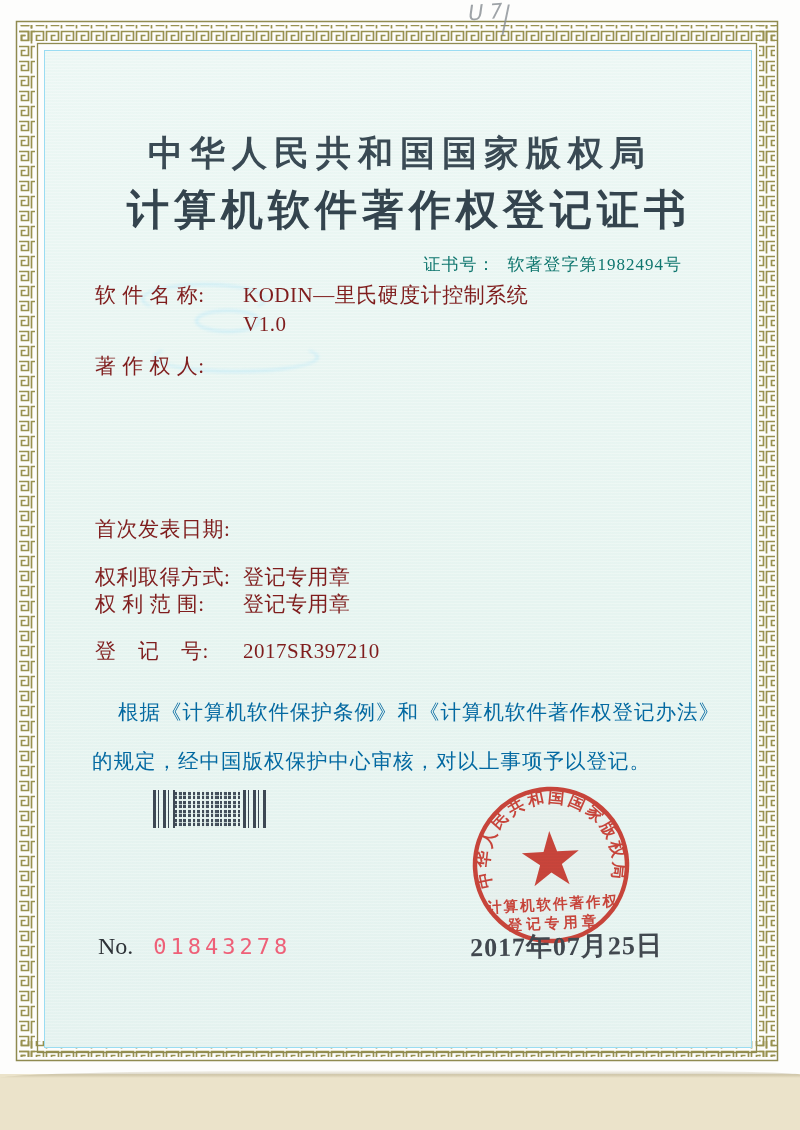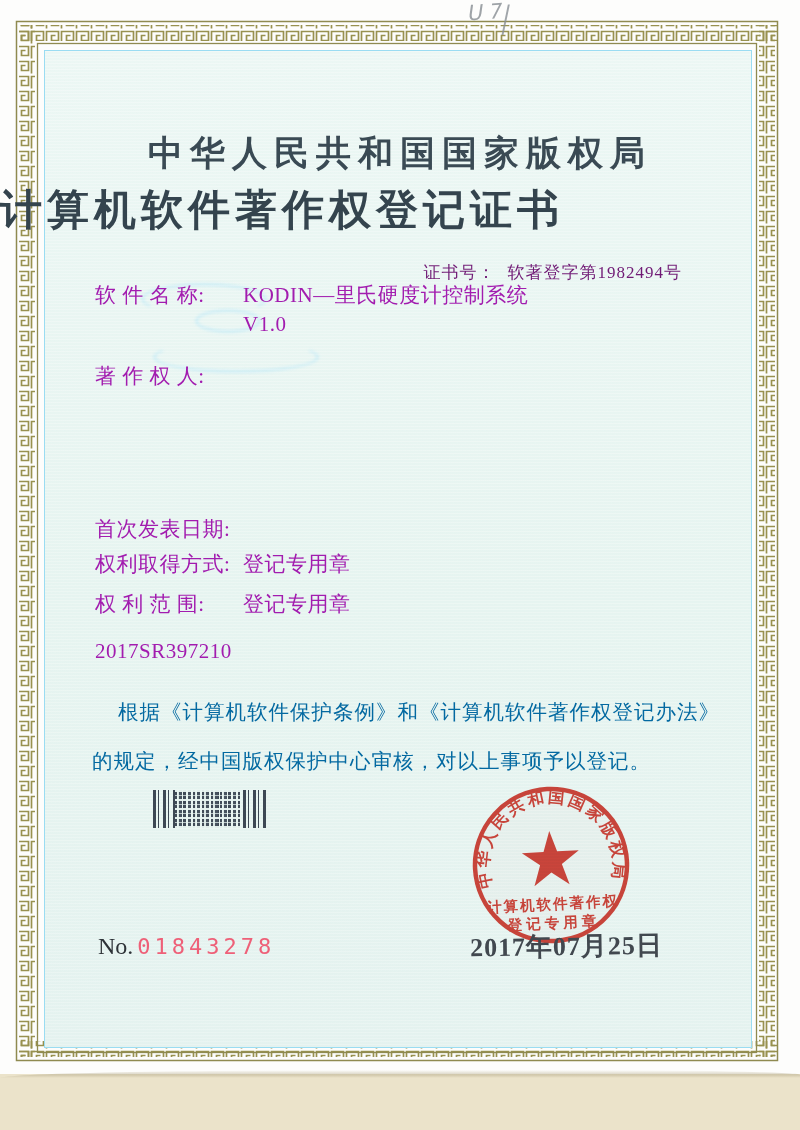--- a/index.html
+++ b/index.html
@@ -22,45 +22,45 @@
      border:1px solid #9adcf2;}
   .cert::after{content:"";position:absolute;inset:0;pointer-events:none;opacity:.35;
      background:repeating-linear-gradient(180deg,rgba(255,255,255,.5) 0 1px,rgba(210,235,232,.25) 1px 3px);}
   .wm{position:absolute;border:3px solid #c4ebf7;border-radius:50%;filter:blur(1.5px);opacity:.8;}
   .wm1{left:96px;top:232px;width:120px;height:26px;border-bottom-color:transparent;}
   .wm2{left:108px;top:290px;width:160px;height:26px;border-top-color:transparent;}
   .wm3{left:150px;top:258px;width:60px;height:18px;}
   
   .authority{position:absolute;left:0;width:800px;top:130px;text-align:center;
      font-size:35px;font-weight:700;letter-spacing:7px;color:#3a4a54;}
-  .title{position:absolute;left:0;width:691px;top:182px;text-align:left;
+  .title{position:absolute;left:0;width:691px;top:182px;text-align:right;
      font-size:42px;font-weight:700;letter-spacing:5px;color:#34444e;}
-  .certno{position:absolute;right:118px;top:261px;font-size:17px;color:#701a75;letter-spacing:1px;}
+  .certno{position:absolute;right:118px;top:253px;font-size:17px;color:#0f766e;letter-spacing:1px;}
   .certno .lbl{margin-right:12px;}
-  .row{position:absolute;left:95px;display:flex;font-size:21px;color:#a21caf;letter-spacing:.5px;}
+  .row{position:absolute;left:95px;display:flex;font-size:21px;color:#7f1d1d;letter-spacing:.5px;}
   .flabel{width:148px;flex:none;}
   .fvalue{line-height:29px;font-family:Liberation Serif, serif;}
   .statement{position:absolute;left:92px;top:688px;width:648px;margin:0;
      font-size:20.5px;line-height:49px;letter-spacing:1px;color:#0369a1;text-indent:26px;}
   
   .barcode{position:absolute;left:153px;top:790px;width:114px;height:38px;
      background:
        repeating-linear-gradient(90deg,#3d4854 0 3px,transparent 3px 5px,#3d4854 5px 6px,transparent 6px 10px);}
   .barcode .noise{position:absolute;left:22px;right:26px;top:0;bottom:0;
      background:
        repeating-linear-gradient(0deg,rgba(233,246,242,.95) 0 2px,transparent 2px 5px,rgba(233,246,242,.7) 5px 6px,transparent 6px 9px),
        repeating-linear-gradient(90deg,#404b57 0 2px,rgba(233,246,242,.9) 2px 4px,#46525e 4px 7px,transparent 7px 9px);}
   
   .seal{position:absolute;left:461px;top:775px;width:180px;height:180px;
      opacity:.93;mix-blend-mode:multiply;transform:rotate(-3deg);}
   .issue-date{position:absolute;left:470px;top:929px;font-size:26px;font-weight:600;
      color:#41484f;letter-spacing:1px;transform:rotate(-.8deg);}
   .serial{position:absolute;left:98px;top:933px;font-size:24px;color:#2e3338;}
   .serial .num{font-family:"DejaVu Sans Mono",monospace;font-size:22px;color:#ee6078;
-     letter-spacing:4px;margin-left:4px;}
+     letter-spacing:4px;margin-left:20px;}
 </style>
 </head>
 <body>
 
 <div class="page">
 
   <svg width="800" height="1130" style="position:absolute;left:0;top:0;">
     <defs>
       <pattern id="greek" width="15" height="15" patternUnits="userSpaceOnUse">
         <path d="M1.5 13.5 V1.5 H13.5 V10.5 H6.5 V5.5 H10.5" fill="none" stroke="#98914f" stroke-width="1.7"></path>
@@ -102,35 +102,36 @@
     <span class="lbl">证书号：</span><span>软著登字第1982494号</span>
   </div>
 
   <div class="row" style="top:281px">
     <span class="flabel">软 件 名 称:</span>
     <span class="fvalue">
       <span style="display:block">KODIN—里氏硬度计控制系统</span>
       <span style="display:block">V1.0</span>
     </span>
   </div>
-  <div class="row" style="top:362px">
+  <div class="row" style="top:352px">
     <span class="flabel">著 作 权 人:</span>
   </div>
   <div class="row" style="top:515px">
     <span class="flabel">首次发表日期:</span>
   </div>
-  <div class="row" style="top:550px">
+  <div class="row" style="top:563px">
     <span class="flabel">权利取得方式:</span>
     <span class="fvalue">登记专用章</span>
   </div>
   <div class="row" style="top:590px">
     <span class="flabel">权 利 范 围:</span>
     <span class="fvalue">登记专用章</span>
   </div>
   <div class="row" style="top:637px">
+    <span class="flabel">登　记　号:</span>
     <span class="fvalue">2017SR397210</span>
   </div>
 
   <p class="statement">根据《计算机软件保护条例》和《计算机软件著作权登记办法》的规定，经中国版权保护中心审核，对以上事项予以登记。</p>
 
   <div class="barcode">
     <div class="noise"></div>
   </div>
 
   <svg class="seal" viewBox="-90 -90 180 180">

